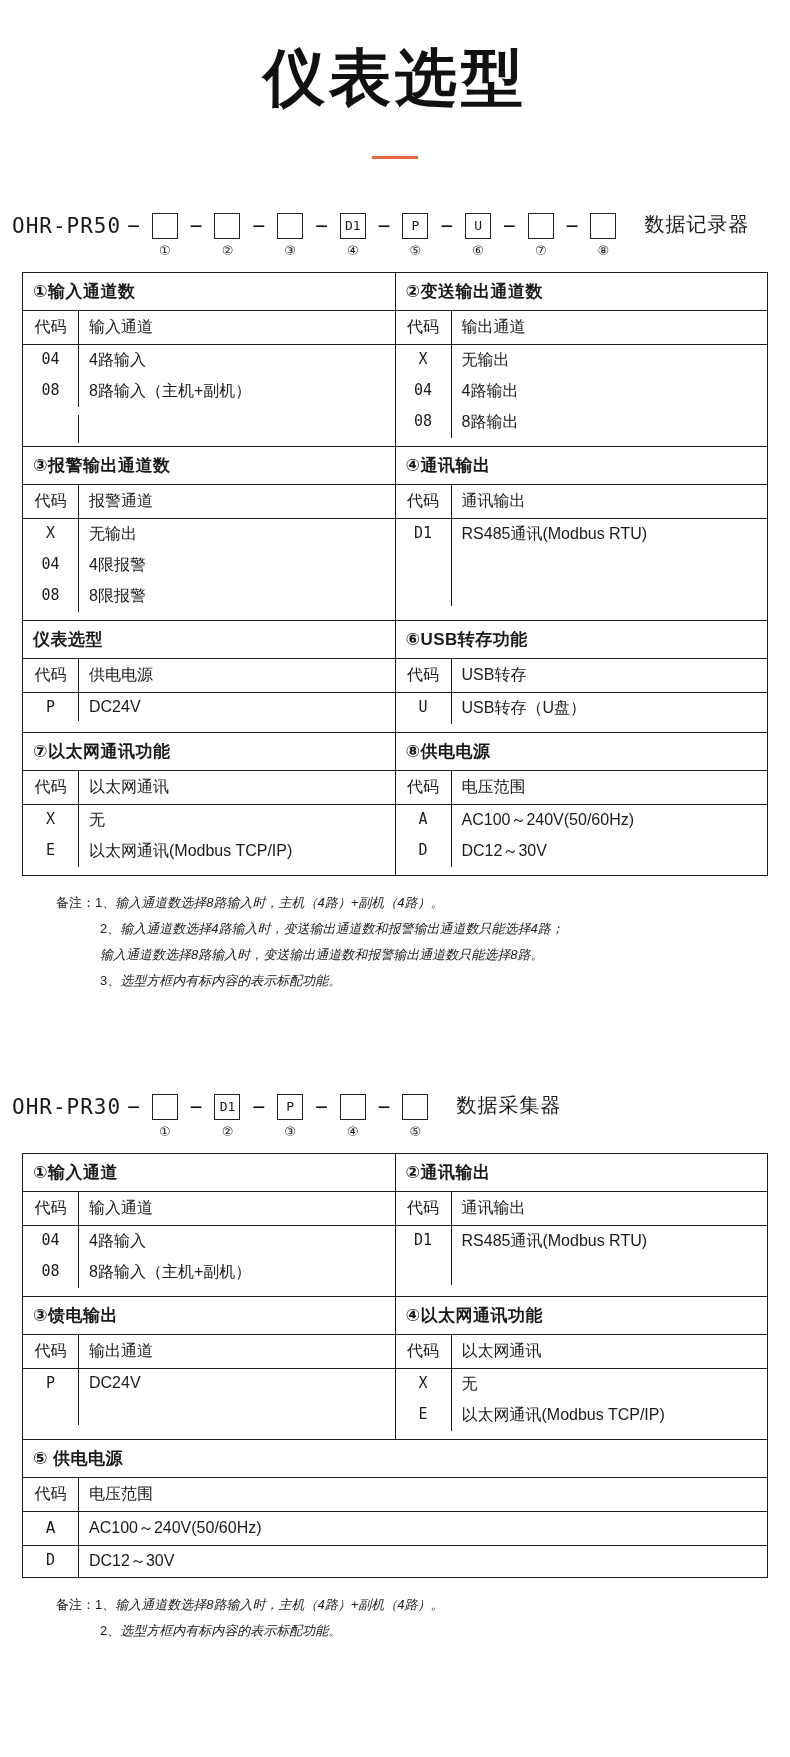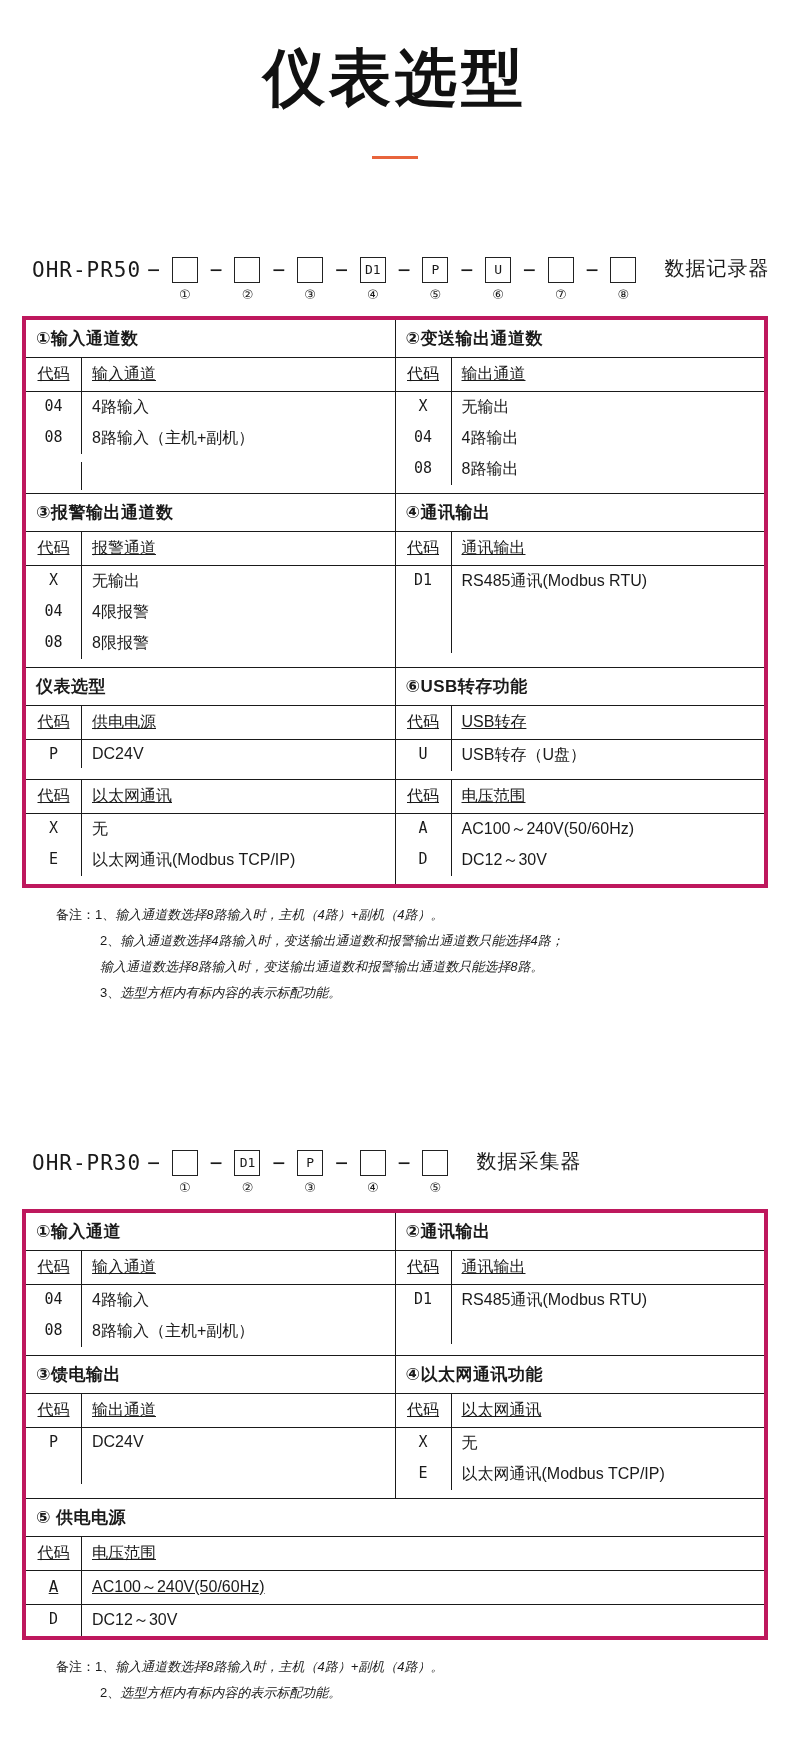--- a/index.html
+++ b/index.html
@@ -31,21 +31,21 @@
     width: 46px;
     height: 3px;
     background: #e8643c;
     margin: 36px auto 0 auto;
   }
 
   
   .model-line {
     display: flex;
     align-items: flex-end;
-    padding-left: 32px;
+    padding-left: 12px;
     margin-top: 52px;
   }
   .model-name {
     font-size: 21px;
     letter-spacing: 1px;
     font-family: "DejaVu Sans Mono", "Liberation Mono", monospace;
     padding-bottom: 22px;
   }
   .dash {
     font-size: 21px;
@@ -72,27 +72,26 @@
     font-size: 13px;
     margin-top: 3px;
     height: 18px;
     line-height: 18px;
   }
   .model-tail {
     font-size: 20px;
     padding-bottom: 22px;
     margin-left: 22px;
     letter-spacing: 1px;
-    margin-top: 44px;
   }
 
   
   .spec {
     margin: 12px 20px 0 22px;
-    border: 4px solid #be185d;
+    border: 1px solid #be185d;
     border-collapse: collapse;
     width: 746px;
     table-layout: fixed;
   }
   .spec td {
     border: 1px solid #1a1a1a;
     padding: 0;
     vertical-align: top;
   }
   .hdr {
@@ -115,21 +114,20 @@
     font-family: "DejaVu Sans Mono", "Liberation Mono", monospace;
     font-size: 15px;
   }
   .rowline .c2 {
     flex: 1;
     box-sizing: border-box;
     padding: 5px 0 5px 10px;
   }
   .colhdr {
     border-bottom: 1px solid #1a1a1a;
-    text-decoration: underline;
   }
   .colhdr .c1, .colhdr .c2 {
     padding: 6px 0;
     font-size: 16px;
   }
   .colhdr .c2 {
     padding-left: 10px;
   }
   .pad-bottom { padding-bottom: 8px; justify-content: center; }
 
@@ -320,20 +318,28 @@
           <div class="c1">代码</div>
           <div class="c2">USB转存</div>
         </div>
         <div class="rowline pad-bottom">
           <div class="c1">U</div>
           <div class="c2">USB转存（U盘）</div>
         </div>
       </td>
     </tr>
 
+    <tr>
+      <td>
+        <div class="hdr">⑦以太网通讯功能</div>
+      </td>
+      <td>
+        <div class="hdr">⑧供电电源</div>
+      </td>
+    </tr>
     <tr>
       <td>
         <div class="rowline colhdr">
           <div class="c1">代码</div>
           <div class="c2">以太网通讯</div>
         </div>
         <div class="rowline">
           <div class="c1">X</div>
           <div class="c2">无</div>
         </div>

